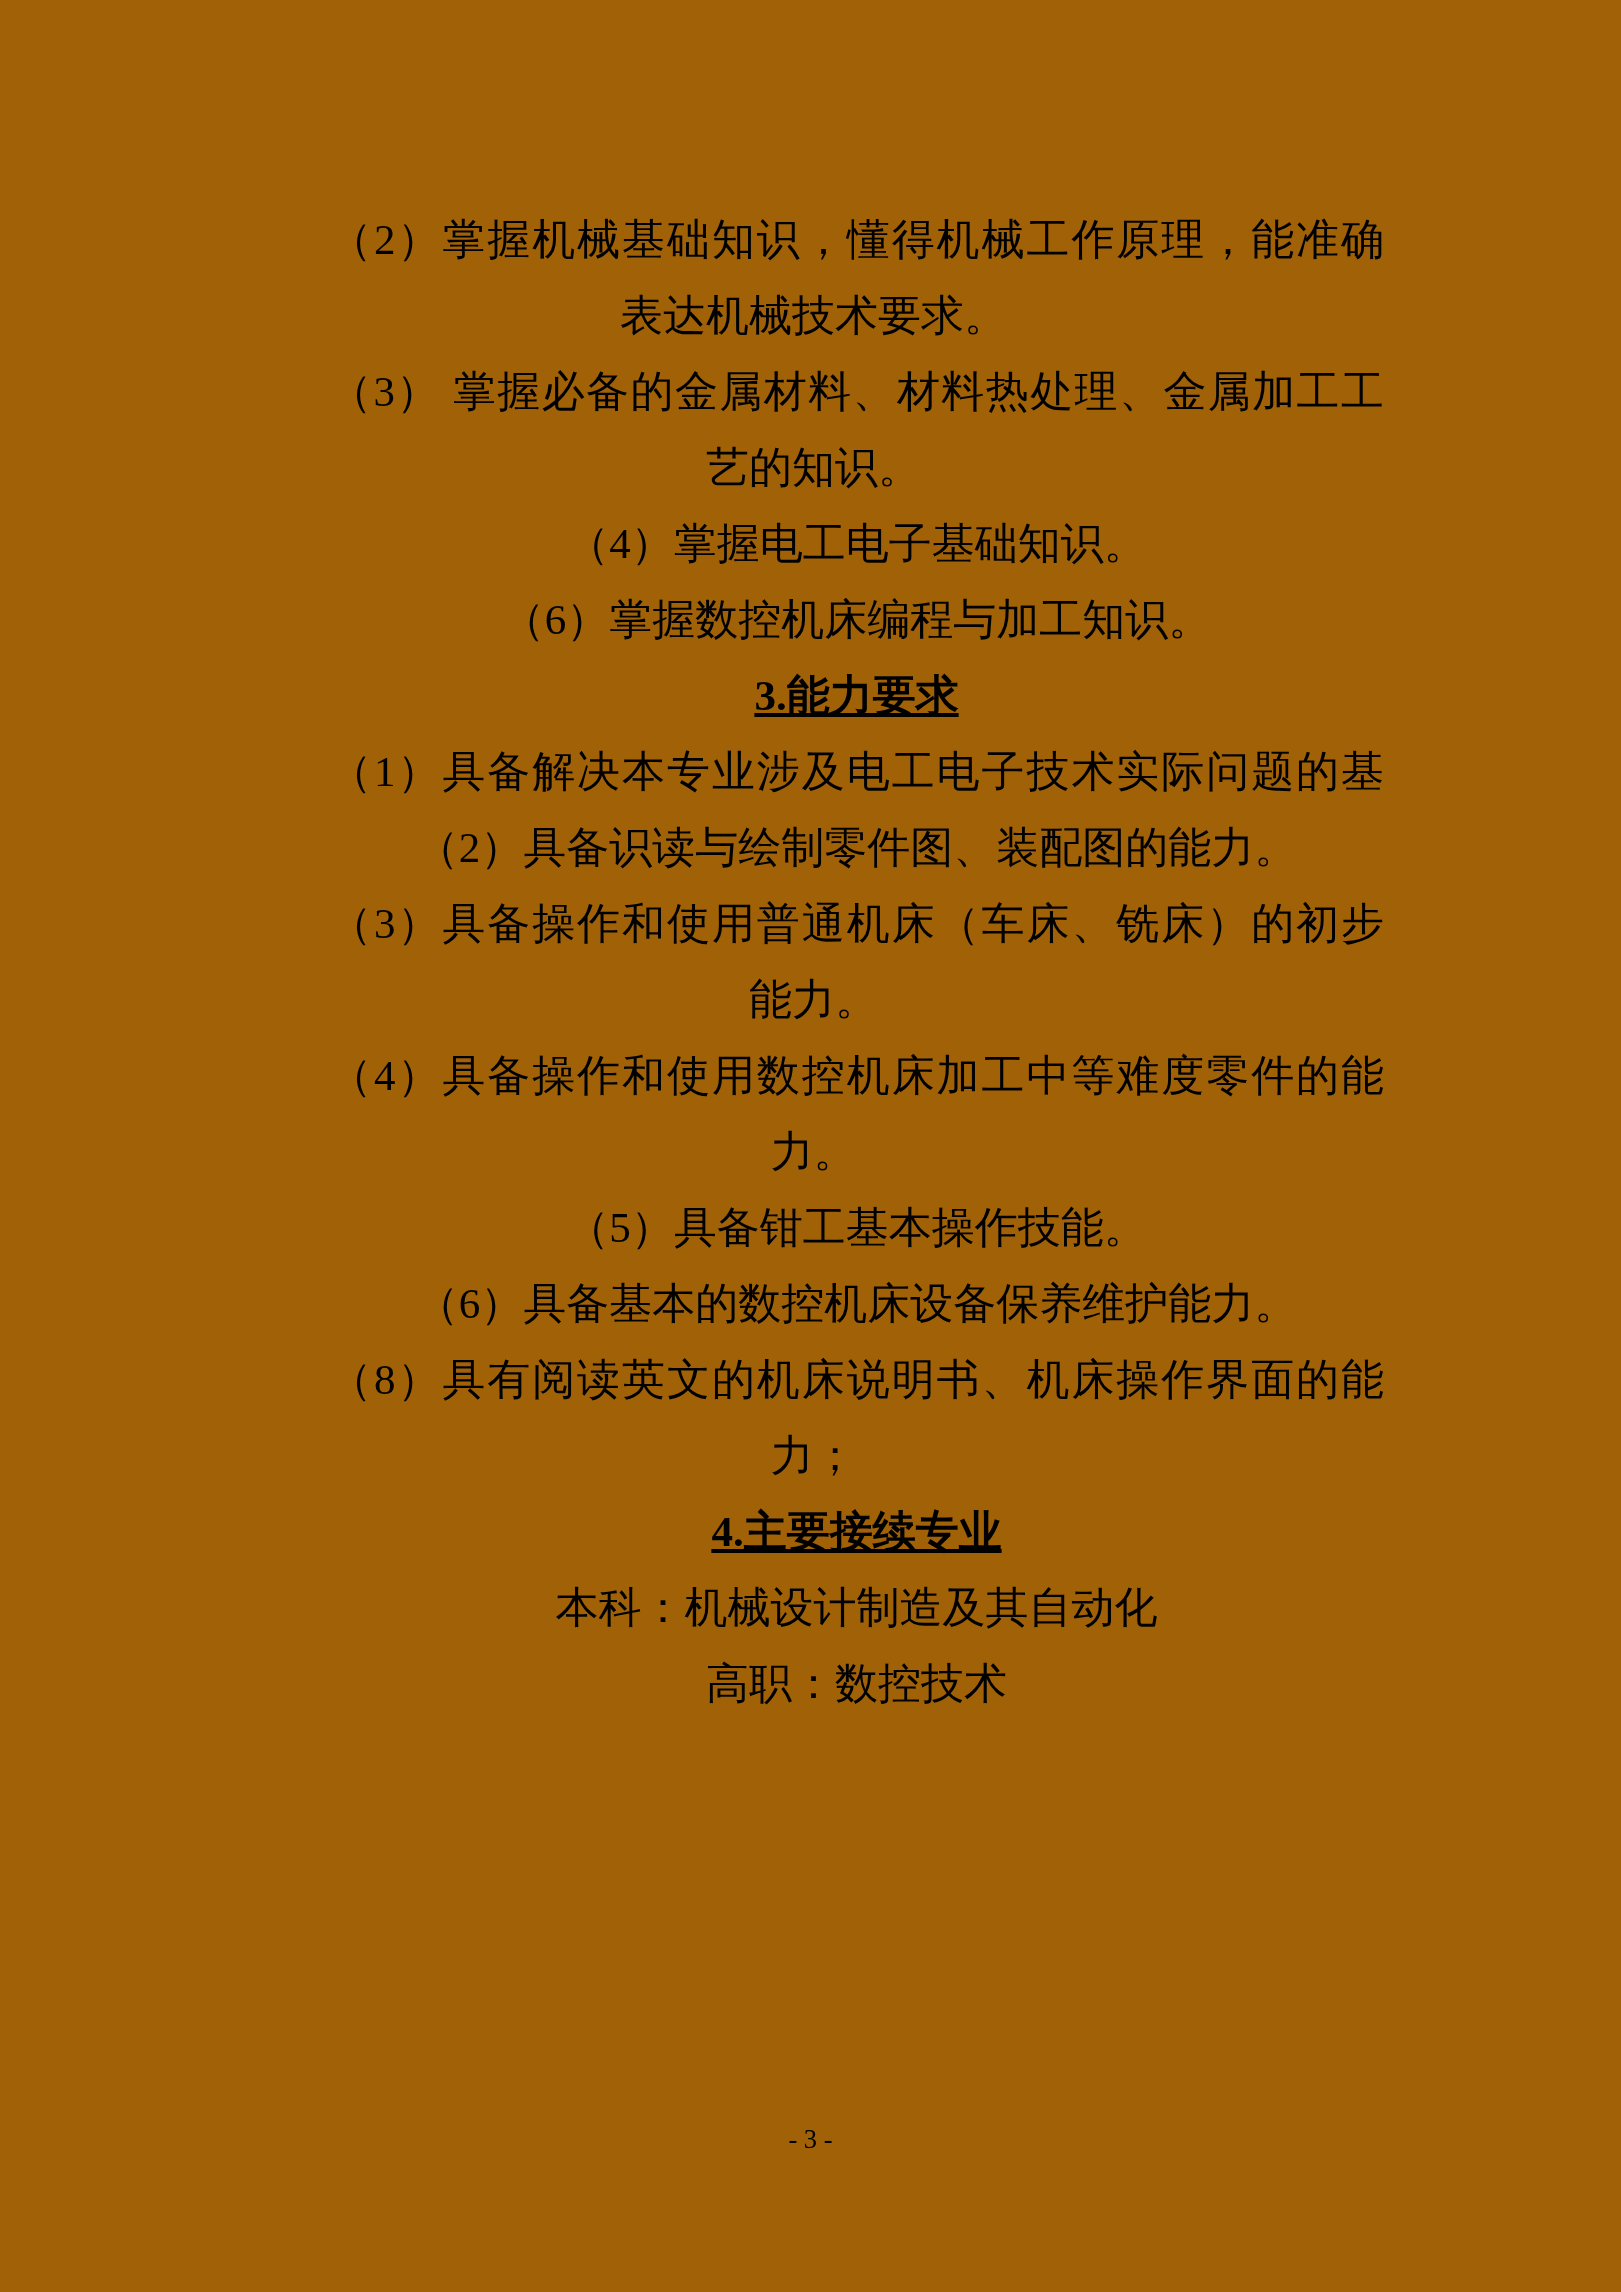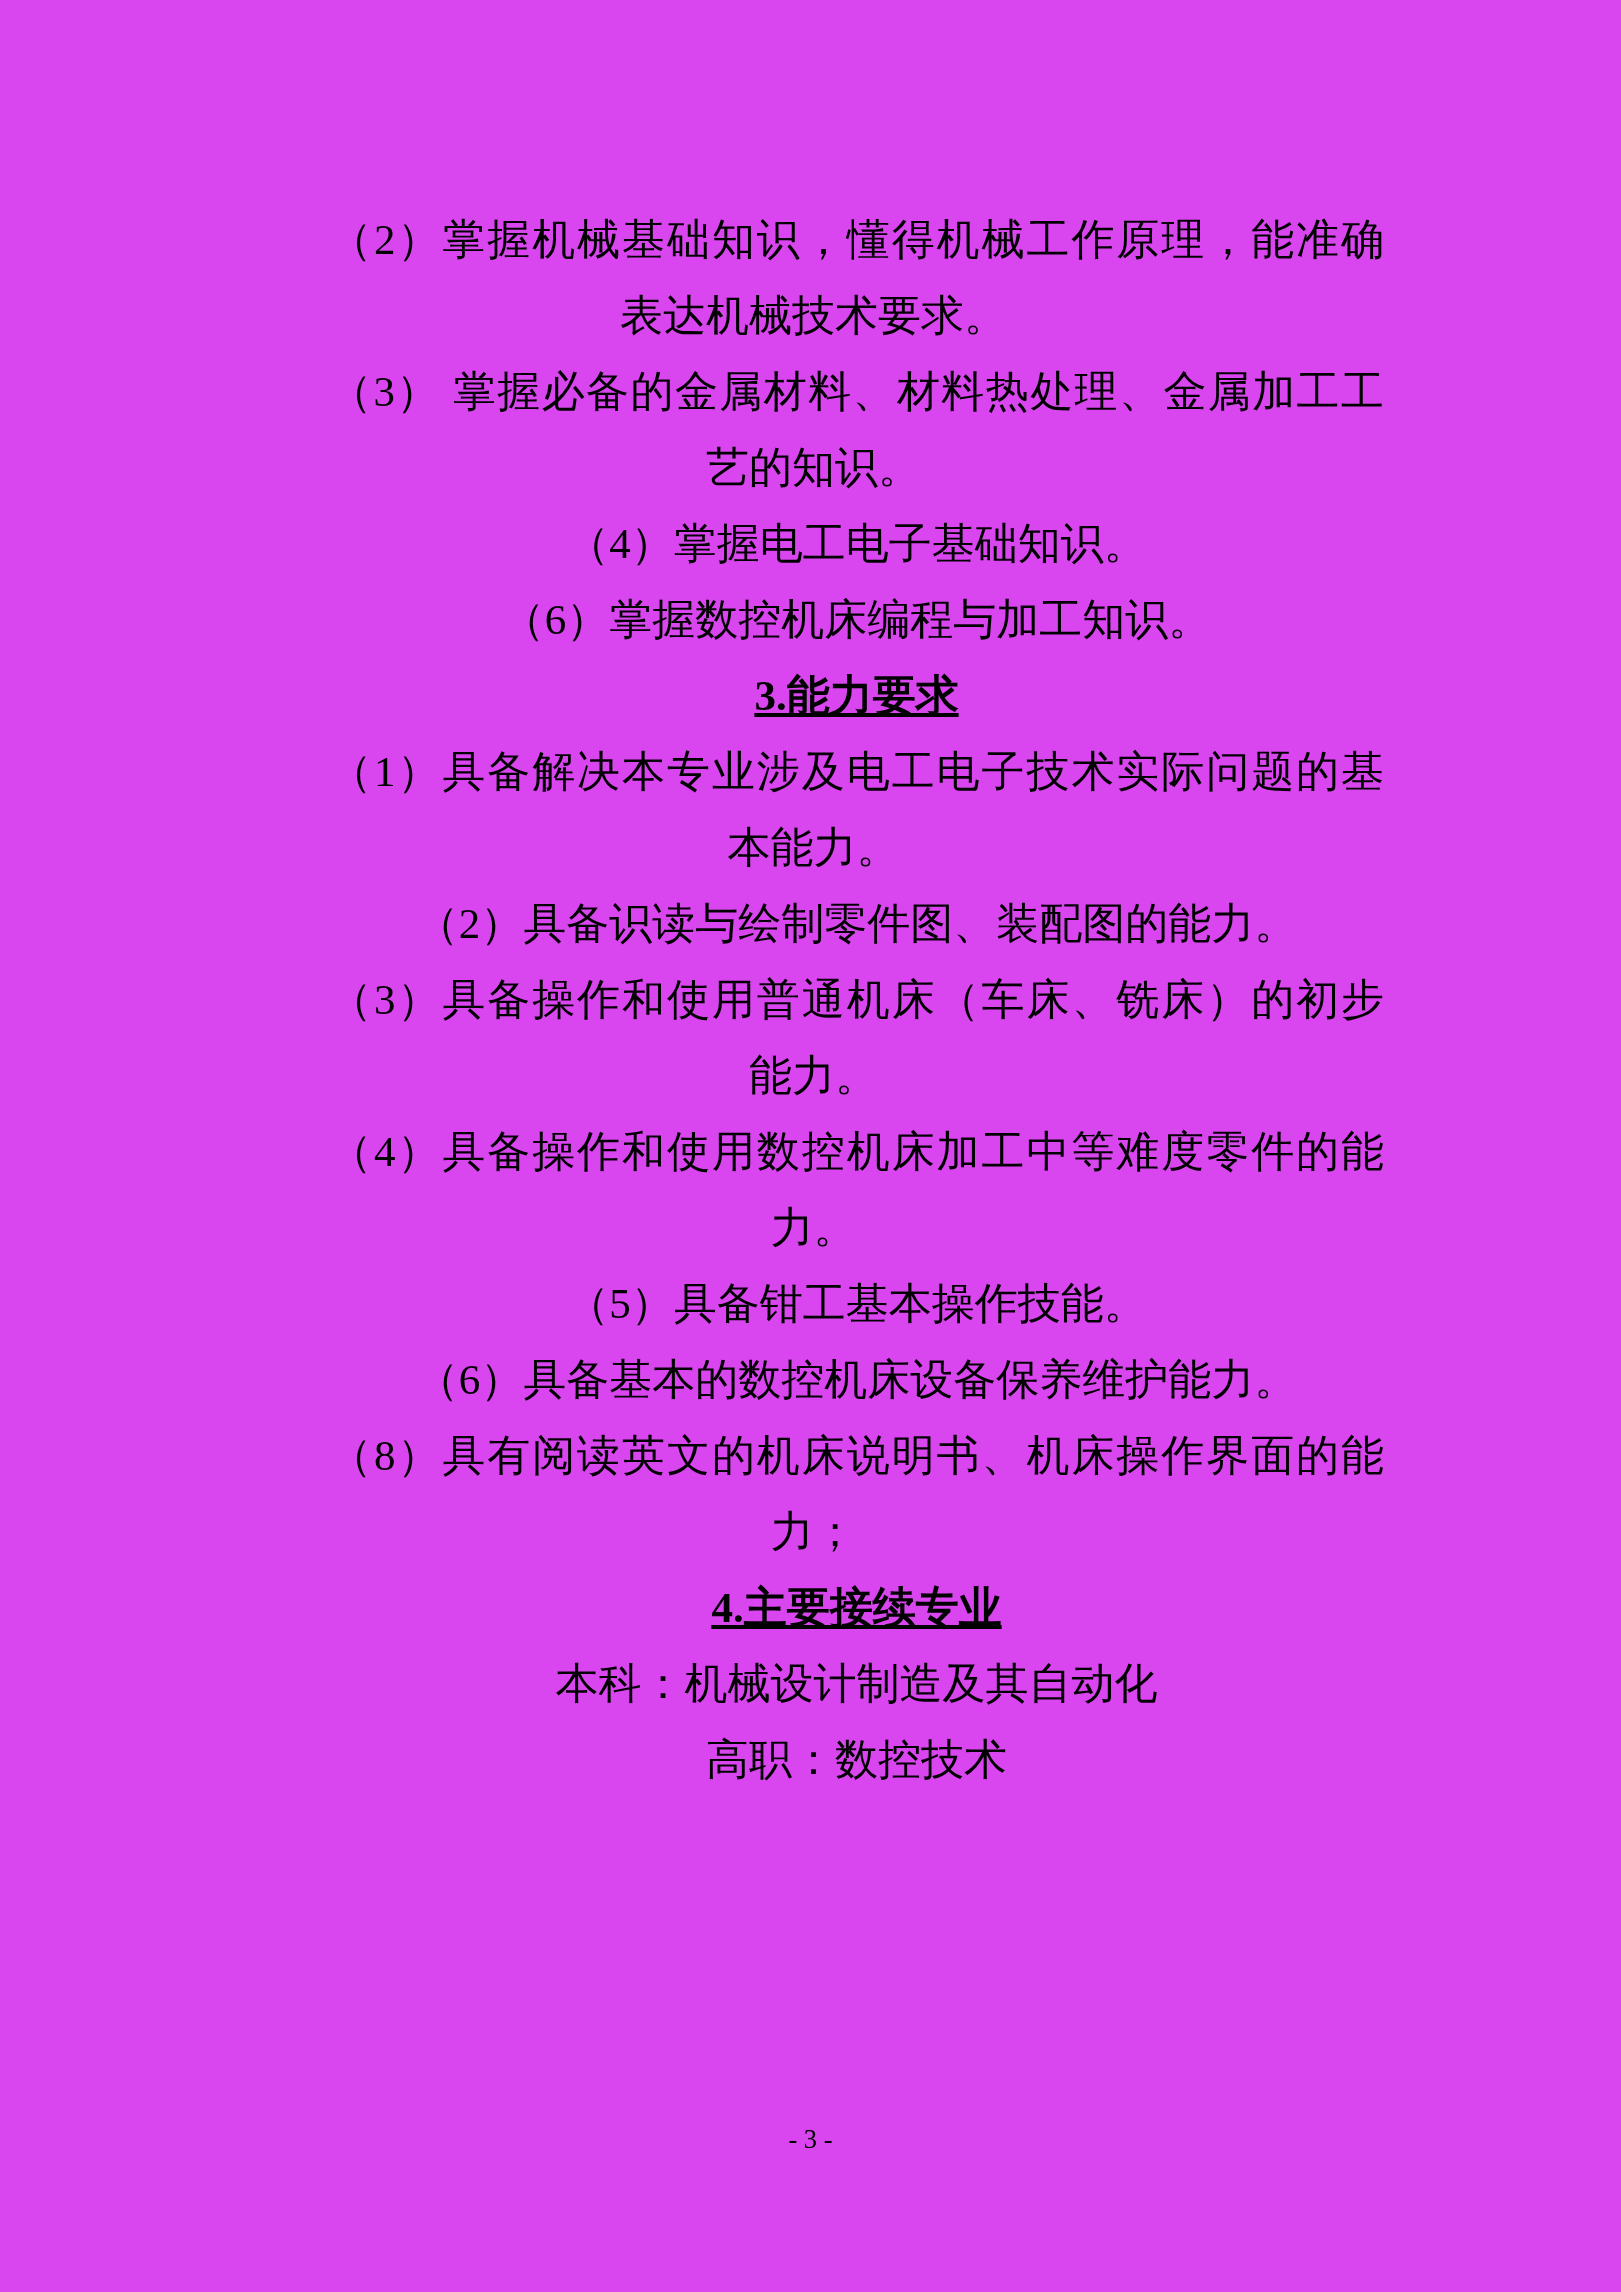--- a/index.html
+++ b/index.html
@@ -1,20 +1,20 @@
 <!DOCTYPE html>
 <html><head>
 <meta charset="utf-8">
 <style>
   html, body { margin: 0; padding: 0; background: #ffffff; }
   .page {
     position: relative;
     width: 1621px;
     height: 2293px;
-    background: #d946ef;
+    background: #a16207;
     color: #000000;
     font-family: "Liberation Serif", "DejaVu Serif", serif;
     overflow: hidden;
   }
   .content {
     position: absolute;
     left: 243px;
     top: 202px;
     width: 1141px;
   }
@@ -45,21 +45,20 @@
 <div class="page">
   <div class="content">
     <div class="ln ind just">（2）掌握机械基础知识，懂得机械工作原理，能准确</div>
     <div class="ln">表达机械技术要求。</div>
     <div class="ln ind just">（3） 掌握必备的金属材料、材料热处理、金属加工工</div>
     <div class="ln">艺的知识。</div>
     <div class="ln ind">（4）掌握电工电子基础知识。</div>
     <div class="ln ind">（6）掌握数控机床编程与加工知识。</div>
     <div class="ln ind bold">3.能力要求</div>
     <div class="ln ind just">（1）具备解决本专业涉及电工电子技术实际问题的基</div>
-    <div class="ln">本能力。</div>
     <div class="ln ind">（2）具备识读与绘制零件图、装配图的能力。</div>
     <div class="ln ind just">（3）具备操作和使用普通机床（车床、铣床）的初步</div>
     <div class="ln">能力。</div>
     <div class="ln ind just">（4）具备操作和使用数控机床加工中等难度零件的能</div>
     <div class="ln">力。</div>
     <div class="ln ind">（5）具备钳工基本操作技能。</div>
     <div class="ln ind">（6）具备基本的数控机床设备保养维护能力。</div>
     <div class="ln ind just">（8）具有阅读英文的机床说明书、机床操作界面的能</div>
     <div class="ln">力；</div>
     <div class="ln ind bold">4.主要接续专业</div>

